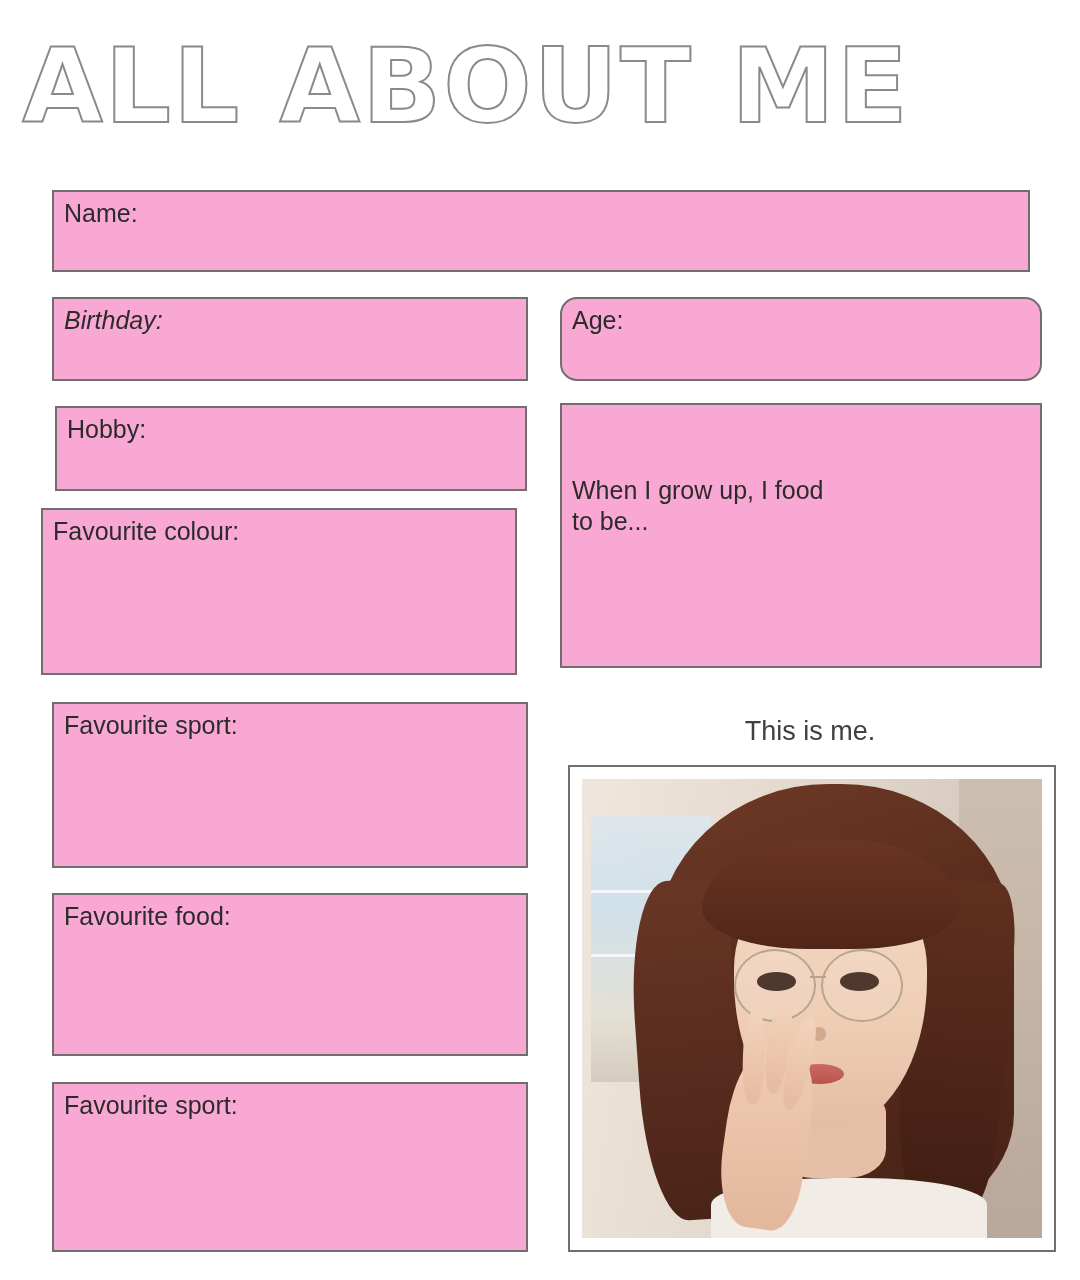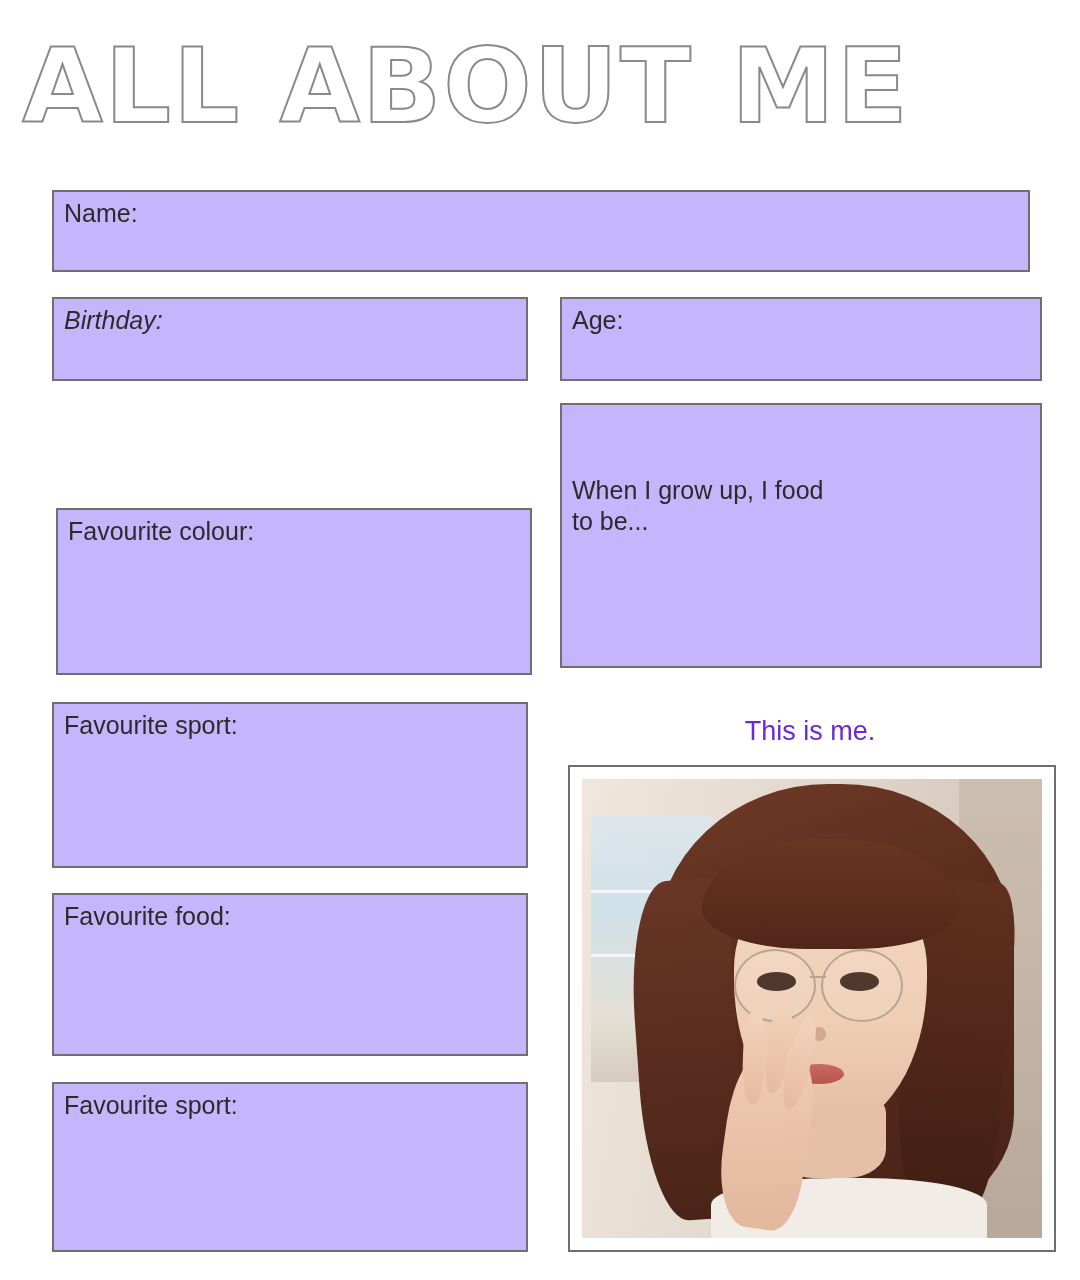--- a/index.html
+++ b/index.html
@@ -43,53 +43,53 @@
     white-space: nowrap;
     margin: 0;
     user-select: none;
   }
 
   
   .box {
     position: absolute;
     border: 2px solid #6f6f6f;
     box-sizing: border-box;
-    background: #c4b5fd;
+    background: #f9a8d4;
   }
   .box .label {
     position: absolute;
     left: 10px;
     top: 6px;
     font-size: 25px;
     line-height: 1.25;
     color: #2b2b2b;
     white-space: pre-line;
   }
 
   
   #name-box        { left: 52px;  top: 190px;  width: 978px; height: 82px; }
   #birthday-box    { left: 52px;  top: 297px;  width: 476px; height: 84px; font-style: italic; }
-  #age-box         { left: 560px; top: 297px;  width: 482px; height: 84px; }
+  #age-box         { left: 560px; top: 297px;  width: 482px; height: 84px; border-radius: 17px; }
   #hobby-box       { left: 55px;  top: 406px;  width: 472px; height: 85px; }
-  #colour-box      { left: 56px;  top: 508px;  width: 476px; height: 167px; }
+  #colour-box      { left: 41px;  top: 508px;  width: 476px; height: 167px; }
   #grow-up-box     { left: 560px; top: 403px;  width: 482px; height: 265px; }
   #grow-up-box .label { top: 70px; font-size: 25px; }
   #number-box      { left: 52px;  top: 702px;  width: 476px; height: 166px; }
   #food-box        { left: 52px;  top: 893px;  width: 476px; height: 163px; text-align: right; }
   #sport-box       { left: 52px;  top: 1082px; width: 476px; height: 170px; text-align: center; }
 
   
   #photo-caption {
     position: absolute;
     left: 560px;
     top: 716px;
     width: 500px;
     text-align: center;
     font-size: 27px;
-    color: #6d28d9;
+    color: #404040;
   }
   #photo-frame {
     position: absolute;
     left: 568px;
     top: 765px;
     width: 488px;
     height: 487px;
     border: 2px solid #6f6f6f;
     box-sizing: border-box;
     background: #fff;
@@ -276,20 +276,23 @@
   </div>
 
   <div class="box" id="birthday-box">
     <span class="label">Birthday:</span>
   </div>
 
   <div class="box" id="age-box">
     <span class="label">Age:</span>
   </div>
 
+  <div class="box" id="hobby-box">
+    <span class="label">Hobby:</span>
+  </div>
 
   <div class="box" id="colour-box">
     <span class="label">Favourite colour:</span>
   </div>
 
   <div class="box" id="grow-up-box">
     <span class="label">When I grow up, I food
 to be...</span>
   </div>
 

